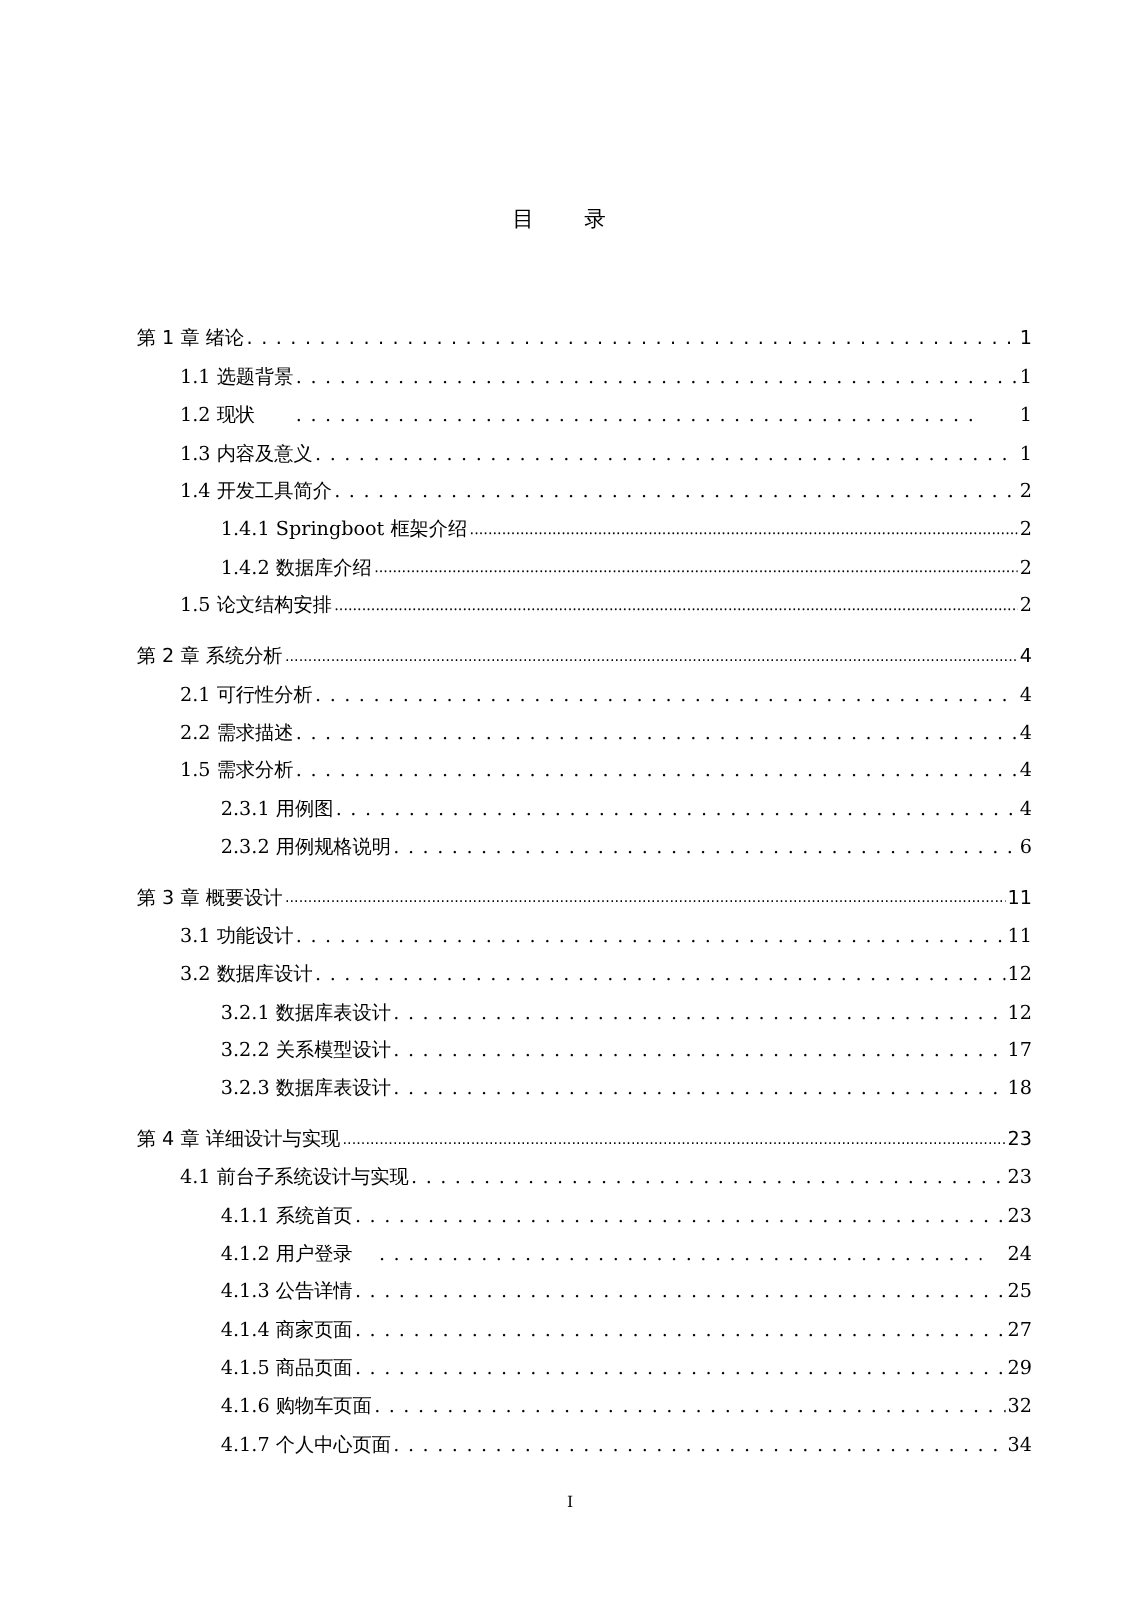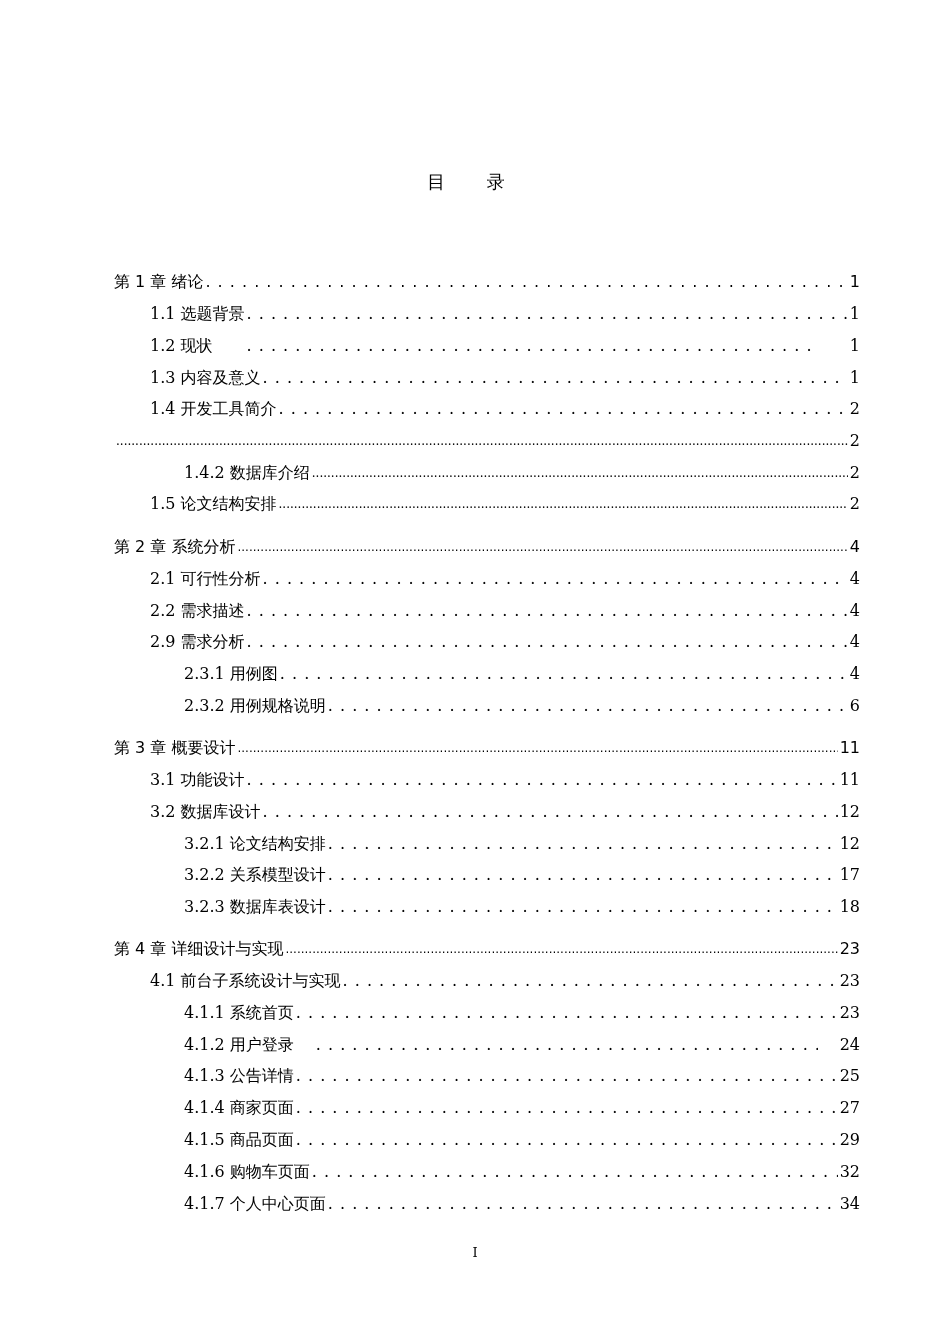--- a/index.html
+++ b/index.html
@@ -46,20 +46,21 @@
       <span class="label l1">1.3  内容及意义</span>
       <span class="leader"></span>
       <span class="page">1</span>
     </div>
     <div class="row" style="top: 397px;">
       <span class="label l1">1.4  开发工具简介</span>
       <span class="leader"></span>
       <span class="page">2</span>
     </div>
     <div class="row fine" style="top: 429px;">
+      <span class="label l2">1.4.1  Springboot 框架介绍</span>
       <span class="leader"></span>
       <span class="page">2</span>
     </div>
     <div class="row fine" style="top: 461px;">
       <span class="label l2">1.4.2  数据库介绍</span>
       <span class="leader"></span>
       <span class="page">2</span>
     </div>
     <div class="row fine" style="top: 492px;">
       <span class="label l1">1.5 论文结构安排</span>
@@ -75,21 +76,21 @@
       <span class="label l1">2.1  可行性分析</span>
       <span class="leader"></span>
       <span class="page">4</span>
     </div>
     <div class="row" style="top: 599px;">
       <span class="label l1">2.2  需求描述</span>
       <span class="leader"></span>
       <span class="page">4</span>
     </div>
     <div class="row" style="top: 630px;">
-      <span class="label l1">2.9  需求分析</span>
+      <span class="label l1">1.5  需求分析</span>
       <span class="leader"></span>
       <span class="page">4</span>
     </div>
     <div class="row" style="top: 662px;">
       <span class="label l2">2.3.1  用例图</span>
       <span class="leader"></span>
       <span class="page">4</span>
     </div>
     <div class="row" style="top: 694px;">
       <span class="label l2">2.3.2  用例规格说明</span>
@@ -105,21 +106,21 @@
       <span class="label l1">3.1  功能设计</span>
       <span class="leader"></span>
       <span class="page">11</span>
     </div>
     <div class="row" style="top: 800px;">
       <span class="label l1">3.2  数据库设计</span>
       <span class="leader"></span>
       <span class="page">12</span>
     </div>
     <div class="row" style="top: 832px;">
-      <span class="label l2">3.2.1  论文结构安排</span>
+      <span class="label l2">3.2.1  数据库表设计</span>
       <span class="leader"></span>
       <span class="page">12</span>
     </div>
     <div class="row" style="top: 863px;">
       <span class="label l2">3.2.2  关系模型设计</span>
       <span class="leader"></span>
       <span class="page">17</span>
     </div>
     <div class="row" style="top: 895px;">
       <span class="label l2">3.2.3  数据库表设计</span>

